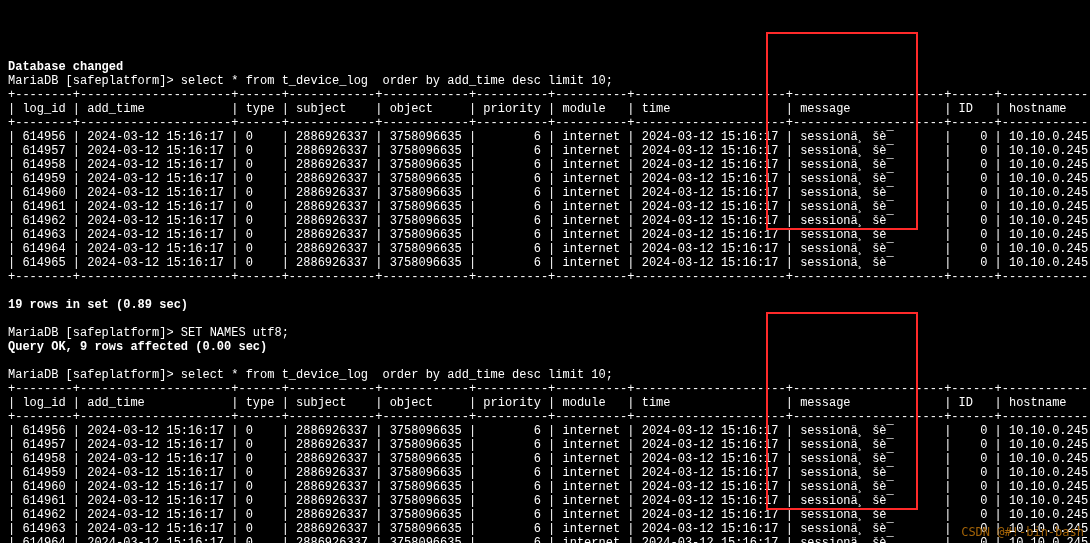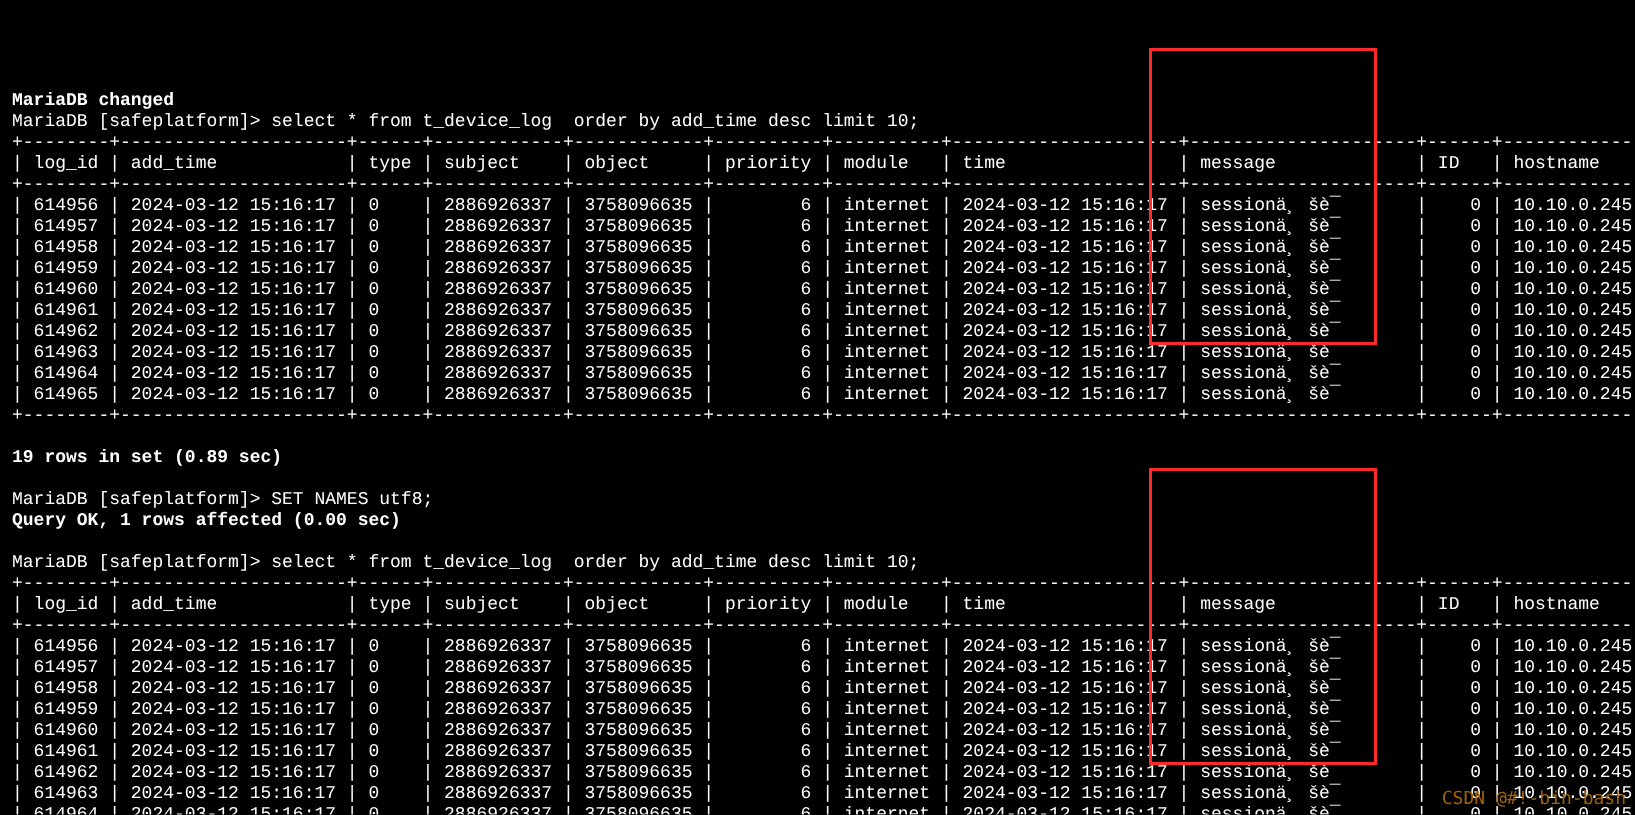--- a/index.html
+++ b/index.html
@@ -29,41 +29,41 @@
     color: #a16207;
     font-size: 12px;
     font-family: Consolas, monospace;
   }
 </style>
 </head>
 <body>
 
 
 
-<span class="bold">MariaDB changed</span>
+<span class="bold">Database changed</span>
 <span><span>MariaDB [safeplatform]&gt; </span><span>select * from t_device_log  order by add_time desc limit 10;</span></span>
 <span>+--------+---------------------+------+------------+------------+----------+----------+---------------------+---------------------+------+-------------+</span>
 <span id="hdr1">| log_id | add_time            | type | subject    | object     | priority | module   | time                | message             | ID   | hostname    |</span>
 <span>+--------+---------------------+------+------------+------------+----------+----------+---------------------+---------------------+------+-------------+</span>
 <span id="rows1">| 614956 | 2024-03-12 15:16:17 | 0    | 2886926337 | 3758096635 |        6 | internet | 2024-03-12 15:16:17 | sessionä¸ šè¯       |    0 | 10.10.0.245 |
 | 614957 | 2024-03-12 15:16:17 | 0    | 2886926337 | 3758096635 |        6 | internet | 2024-03-12 15:16:17 | sessionä¸ šè¯       |    0 | 10.10.0.245 |
 | 614958 | 2024-03-12 15:16:17 | 0    | 2886926337 | 3758096635 |        6 | internet | 2024-03-12 15:16:17 | sessionä¸ šè¯       |    0 | 10.10.0.245 |
 | 614959 | 2024-03-12 15:16:17 | 0    | 2886926337 | 3758096635 |        6 | internet | 2024-03-12 15:16:17 | sessionä¸ šè¯       |    0 | 10.10.0.245 |
 | 614960 | 2024-03-12 15:16:17 | 0    | 2886926337 | 3758096635 |        6 | internet | 2024-03-12 15:16:17 | sessionä¸ šè¯       |    0 | 10.10.0.245 |
 | 614961 | 2024-03-12 15:16:17 | 0    | 2886926337 | 3758096635 |        6 | internet | 2024-03-12 15:16:17 | sessionä¸ šè¯       |    0 | 10.10.0.245 |
 | 614962 | 2024-03-12 15:16:17 | 0    | 2886926337 | 3758096635 |        6 | internet | 2024-03-12 15:16:17 | sessionä¸ šè¯       |    0 | 10.10.0.245 |
 | 614963 | 2024-03-12 15:16:17 | 0    | 2886926337 | 3758096635 |        6 | internet | 2024-03-12 15:16:17 | sessionä¸ šè¯       |    0 | 10.10.0.245 |
 | 614964 | 2024-03-12 15:16:17 | 0    | 2886926337 | 3758096635 |        6 | internet | 2024-03-12 15:16:17 | sessionä¸ šè¯       |    0 | 10.10.0.245 |
 | 614965 | 2024-03-12 15:16:17 | 0    | 2886926337 | 3758096635 |        6 | internet | 2024-03-12 15:16:17 | sessionä¸ šè¯       |    0 | 10.10.0.245 |
 </span><span>+--------+---------------------+------+------------+------------+----------+----------+---------------------+---------------------+------+-------------+</span>
 
 <span class="bold">19 rows in set (0.89 sec)</span>
 
 <span><span>MariaDB [safeplatform]&gt; </span><span>SET NAMES utf8;</span></span>
-<span class="bold">Query OK, 1 rows affected (0.00 sec)</span>
+<span class="bold">Query OK, 9 rows affected (0.00 sec)</span>
 
 <span><span>MariaDB [safeplatform]&gt; </span><span>select * from t_device_log  order by add_time desc limit 10;</span></span>
 <span>+--------+---------------------+------+------------+------------+----------+----------+---------------------+---------------------+------+-------------+</span>
 <span id="hdr2">| log_id | add_time            | type | subject    | object     | priority | module   | time                | message             | ID   | hostname    |</span>
 <span>+--------+---------------------+------+------------+------------+----------+----------+---------------------+---------------------+------+-------------+</span>
 <span id="rows2">| 614956 | 2024-03-12 15:16:17 | 0    | 2886926337 | 3758096635 |        6 | internet | 2024-03-12 15:16:17 | sessionä¸ šè¯       |    0 | 10.10.0.245 |
 | 614957 | 2024-03-12 15:16:17 | 0    | 2886926337 | 3758096635 |        6 | internet | 2024-03-12 15:16:17 | sessionä¸ šè¯       |    0 | 10.10.0.245 |
 | 614958 | 2024-03-12 15:16:17 | 0    | 2886926337 | 3758096635 |        6 | internet | 2024-03-12 15:16:17 | sessionä¸ šè¯       |    0 | 10.10.0.245 |
 | 614959 | 2024-03-12 15:16:17 | 0    | 2886926337 | 3758096635 |        6 | internet | 2024-03-12 15:16:17 | sessionä¸ šè¯       |    0 | 10.10.0.245 |
 | 614960 | 2024-03-12 15:16:17 | 0    | 2886926337 | 3758096635 |        6 | internet | 2024-03-12 15:16:17 | sessionä¸ šè¯       |    0 | 10.10.0.245 |

